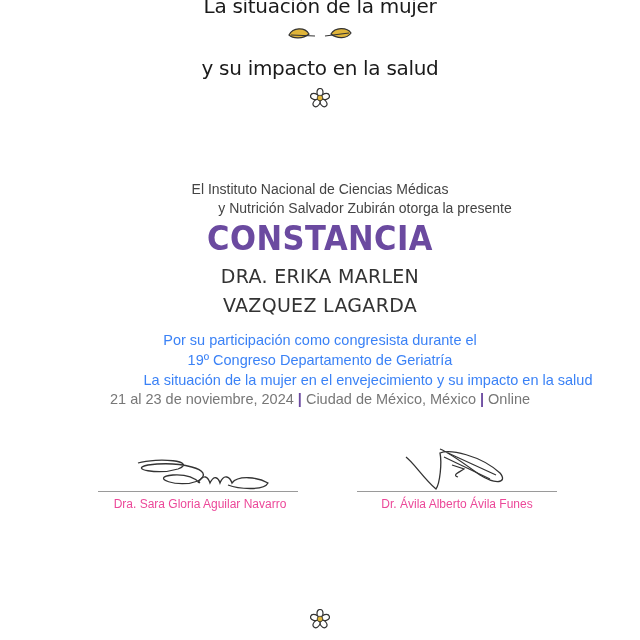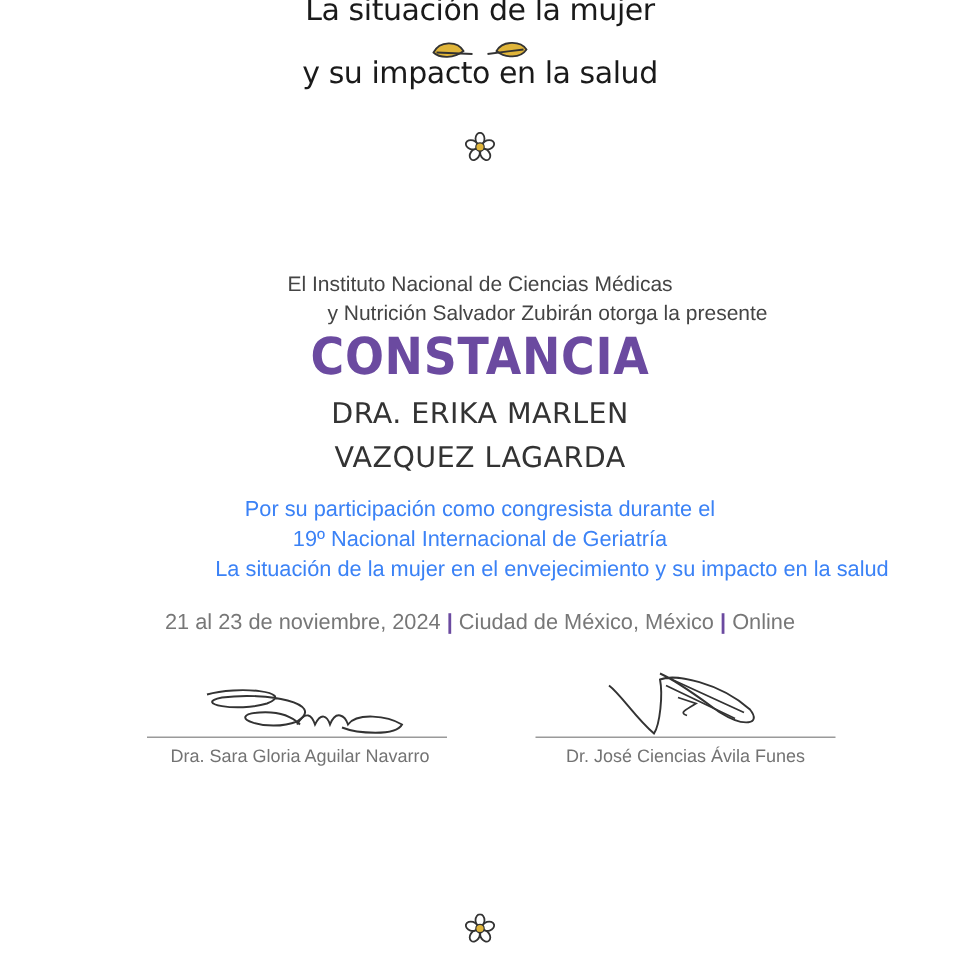--- a/index.html
+++ b/index.html
@@ -9,37 +9,37 @@
     .title-line { font-family:"DejaVu Sans", sans-serif; font-size:20px; color:#1a1a1a; letter-spacing:-0.3px; line-height:24px; }
     .leaf { display:inline-block; vertical-align:middle; }
     .flower { position:absolute; }
     .intro { font-size:14px; line-height:18px; color:#444; }
     .constancia { font-family:"DejaVu Sans", sans-serif; font-weight:bold; font-size:34px; color:#6b4aa0; letter-spacing:0.5px; transform:scaleX(0.9); }
     .name { font-family:"DejaVu Sans", sans-serif; font-size:19px; color:#333; line-height:28px; letter-spacing:0.3px; }
     .body-text { font-size:14.5px; line-height:19px; color:#3b82f6; }
     .meta { font-size:14.5px; color:#777; }
     .sep { color:#6b4aa0; font-weight:bold; }
     .sig-line { position:absolute; height:1px; background:#9a9a9a; }
-    .sig-text { position:absolute; text-align:center; font-size:12px; line-height:16px; color:#737373; }
+    .sig-text { position:absolute; text-align:center; font-size:12px; line-height:16px; color:#ec4899; }
   </style>
 </head>
 <body>
 
 <div class="abs title-line" style="top:-6px;">La situación de la mujer</div>
 <div class="abs title-line" style="top:20px;">
   <svg class="leaf" width="30" height="16" viewBox="0 0 30 16">
     <path d="M2 9 C6 1, 18 1, 22 8 C16 13, 6 13, 2 9 Z" fill="#e0b53a" stroke="#333" stroke-width="1.2"></path>
     <path d="M4 9 L28 10" stroke="#333" stroke-width="1.2" fill="none"></path>
   </svg>
   <svg class="leaf" width="30" height="16" viewBox="0 0 30 16">
     <path d="M28 7 C24 1, 12 1, 8 8 C14 13, 24 13, 28 7 Z" fill="#e0b53a" stroke="#333" stroke-width="1.2"></path>
     <path d="M26 7 L2 10" stroke="#333" stroke-width="1.2" fill="none"></path>
   </svg>
 </div>
-<div class="abs title-line" style="top:36px;">y su impacto en la salud</div>
+<div class="abs title-line" style="top:56px;">y su impacto en la salud</div>
 
 <svg class="flower" style="left:310px; top:88px;" width="20" height="20" viewBox="0 0 20 20">
   <g stroke="#333" stroke-width="1.2" fill="#fff">
     <ellipse cx="10" cy="4.5" rx="3" ry="4"></ellipse>
     <ellipse cx="15.5" cy="8.5" rx="3" ry="4" transform="rotate(72 15.5 8.5)"></ellipse>
     <ellipse cx="13.5" cy="15" rx="3" ry="4" transform="rotate(144 13.5 15)"></ellipse>
     <ellipse cx="6.5" cy="15" rx="3" ry="4" transform="rotate(216 6.5 15)"></ellipse>
     <ellipse cx="4.5" cy="8.5" rx="3" ry="4" transform="rotate(288 4.5 8.5)"></ellipse>
   </g>
   <circle cx="10" cy="10" r="2.8" fill="#e0b53a" stroke="#333" stroke-width="0.8"></circle>
@@ -47,23 +47,23 @@
 
 <div class="abs intro" style="top:180px;">El Instituto Nacional de Ciencias Médicas</div>
 <div class="abs intro" style="top:199px;margin-left:45px;">y Nutrición Salvador Zubirán otorga la presente</div>
 
 <div class="abs constancia" style="top:218px;">CONSTANCIA</div>
 
 <div class="abs name" style="top:262px;">DRA. ERIKA MARLEN</div>
 <div class="abs name" style="top:291px;">VAZQUEZ LAGARDA</div>
 
 <div class="abs body-text" style="top:331px;">Por su participación como congresista durante el</div>
-<div class="abs body-text" style="top:351px;">19º Nacional Internacional de Geriatría</div>
+<div class="abs body-text" style="top:351px;">19º Congreso Departamento de Geriatría</div>
 <div class="abs body-text" style="top:371px;margin-left:48px;">La situación de la mujer en el envejecimiento y su impacto en la salud</div>
-<div class="abs meta" style="top:391px;margin-top:16px;">
+<div class="abs meta" style="top:391px;">
   <span>21 al 23 de noviembre, 2024</span>
   <span class="sep">|</span>
   <span>Ciudad de México, México</span>
   <span class="sep">|</span>
   <span>Online</span>
 </div>
 
 <svg style="position:absolute; left:118px; top:455px;" width="160" height="40" viewBox="0 0 160 40">
   <path d="M20 8 C40 2, 80 6, 60 14 C40 20, 10 14, 30 10 C60 6, 100 14, 80 26 C60 34, 30 22, 55 20 C70 19, 78 24, 82 28" fill="none" stroke="#333" stroke-width="1.3"></path>
   <path d="M80 28 C86 18, 90 22, 92 28 C96 20, 100 22, 102 28 C106 18, 112 22, 114 28 C120 20, 140 22, 150 28 C146 36, 120 34, 110 30" fill="none" stroke="#333" stroke-width="1.3"></path>
@@ -72,21 +72,21 @@
 <div class="sig-text" style="left:60px; top:496px; width:280px;">
   <div>Dra. Sara Gloria Aguilar Navarro</div>
 </div>
 
 <svg style="position:absolute; left:400px; top:443px;" width="120" height="50" viewBox="0 0 120 50">
   <path d="M6 14 C14 20, 24 36, 36 46 C40 40, 42 20, 40 10 C50 6, 80 12, 100 30 C108 40, 96 42, 80 32 C66 22, 50 10, 40 6" fill="none" stroke="#333" stroke-width="1.3"></path>
   <path d="M44 14 L90 36 M48 10 L96 32 M52 22 L64 26 C58 30, 52 32, 58 34" fill="none" stroke="#333" stroke-width="1.2"></path>
 </svg>
 <div class="sig-line" style="left:357px; top:491px; width:200px;"></div>
 <div class="sig-text" style="left:317px; top:496px; width:280px;">
-  <div>Dr. José Ciencias Ávila Funes</div>
+  <div>Dr. Ávila Alberto Ávila Funes</div>
 </div>
 
 <svg class="flower" style="left:310px; top:609px;" width="20" height="20" viewBox="0 0 20 20">
   <g stroke="#333" stroke-width="1.2" fill="#fff">
     <ellipse cx="10" cy="4.5" rx="3" ry="4"></ellipse>
     <ellipse cx="15.5" cy="8.5" rx="3" ry="4" transform="rotate(72 15.5 8.5)"></ellipse>
     <ellipse cx="13.5" cy="15" rx="3" ry="4" transform="rotate(144 13.5 15)"></ellipse>
     <ellipse cx="6.5" cy="15" rx="3" ry="4" transform="rotate(216 6.5 15)"></ellipse>
     <ellipse cx="4.5" cy="8.5" rx="3" ry="4" transform="rotate(288 4.5 8.5)"></ellipse>
   </g>

